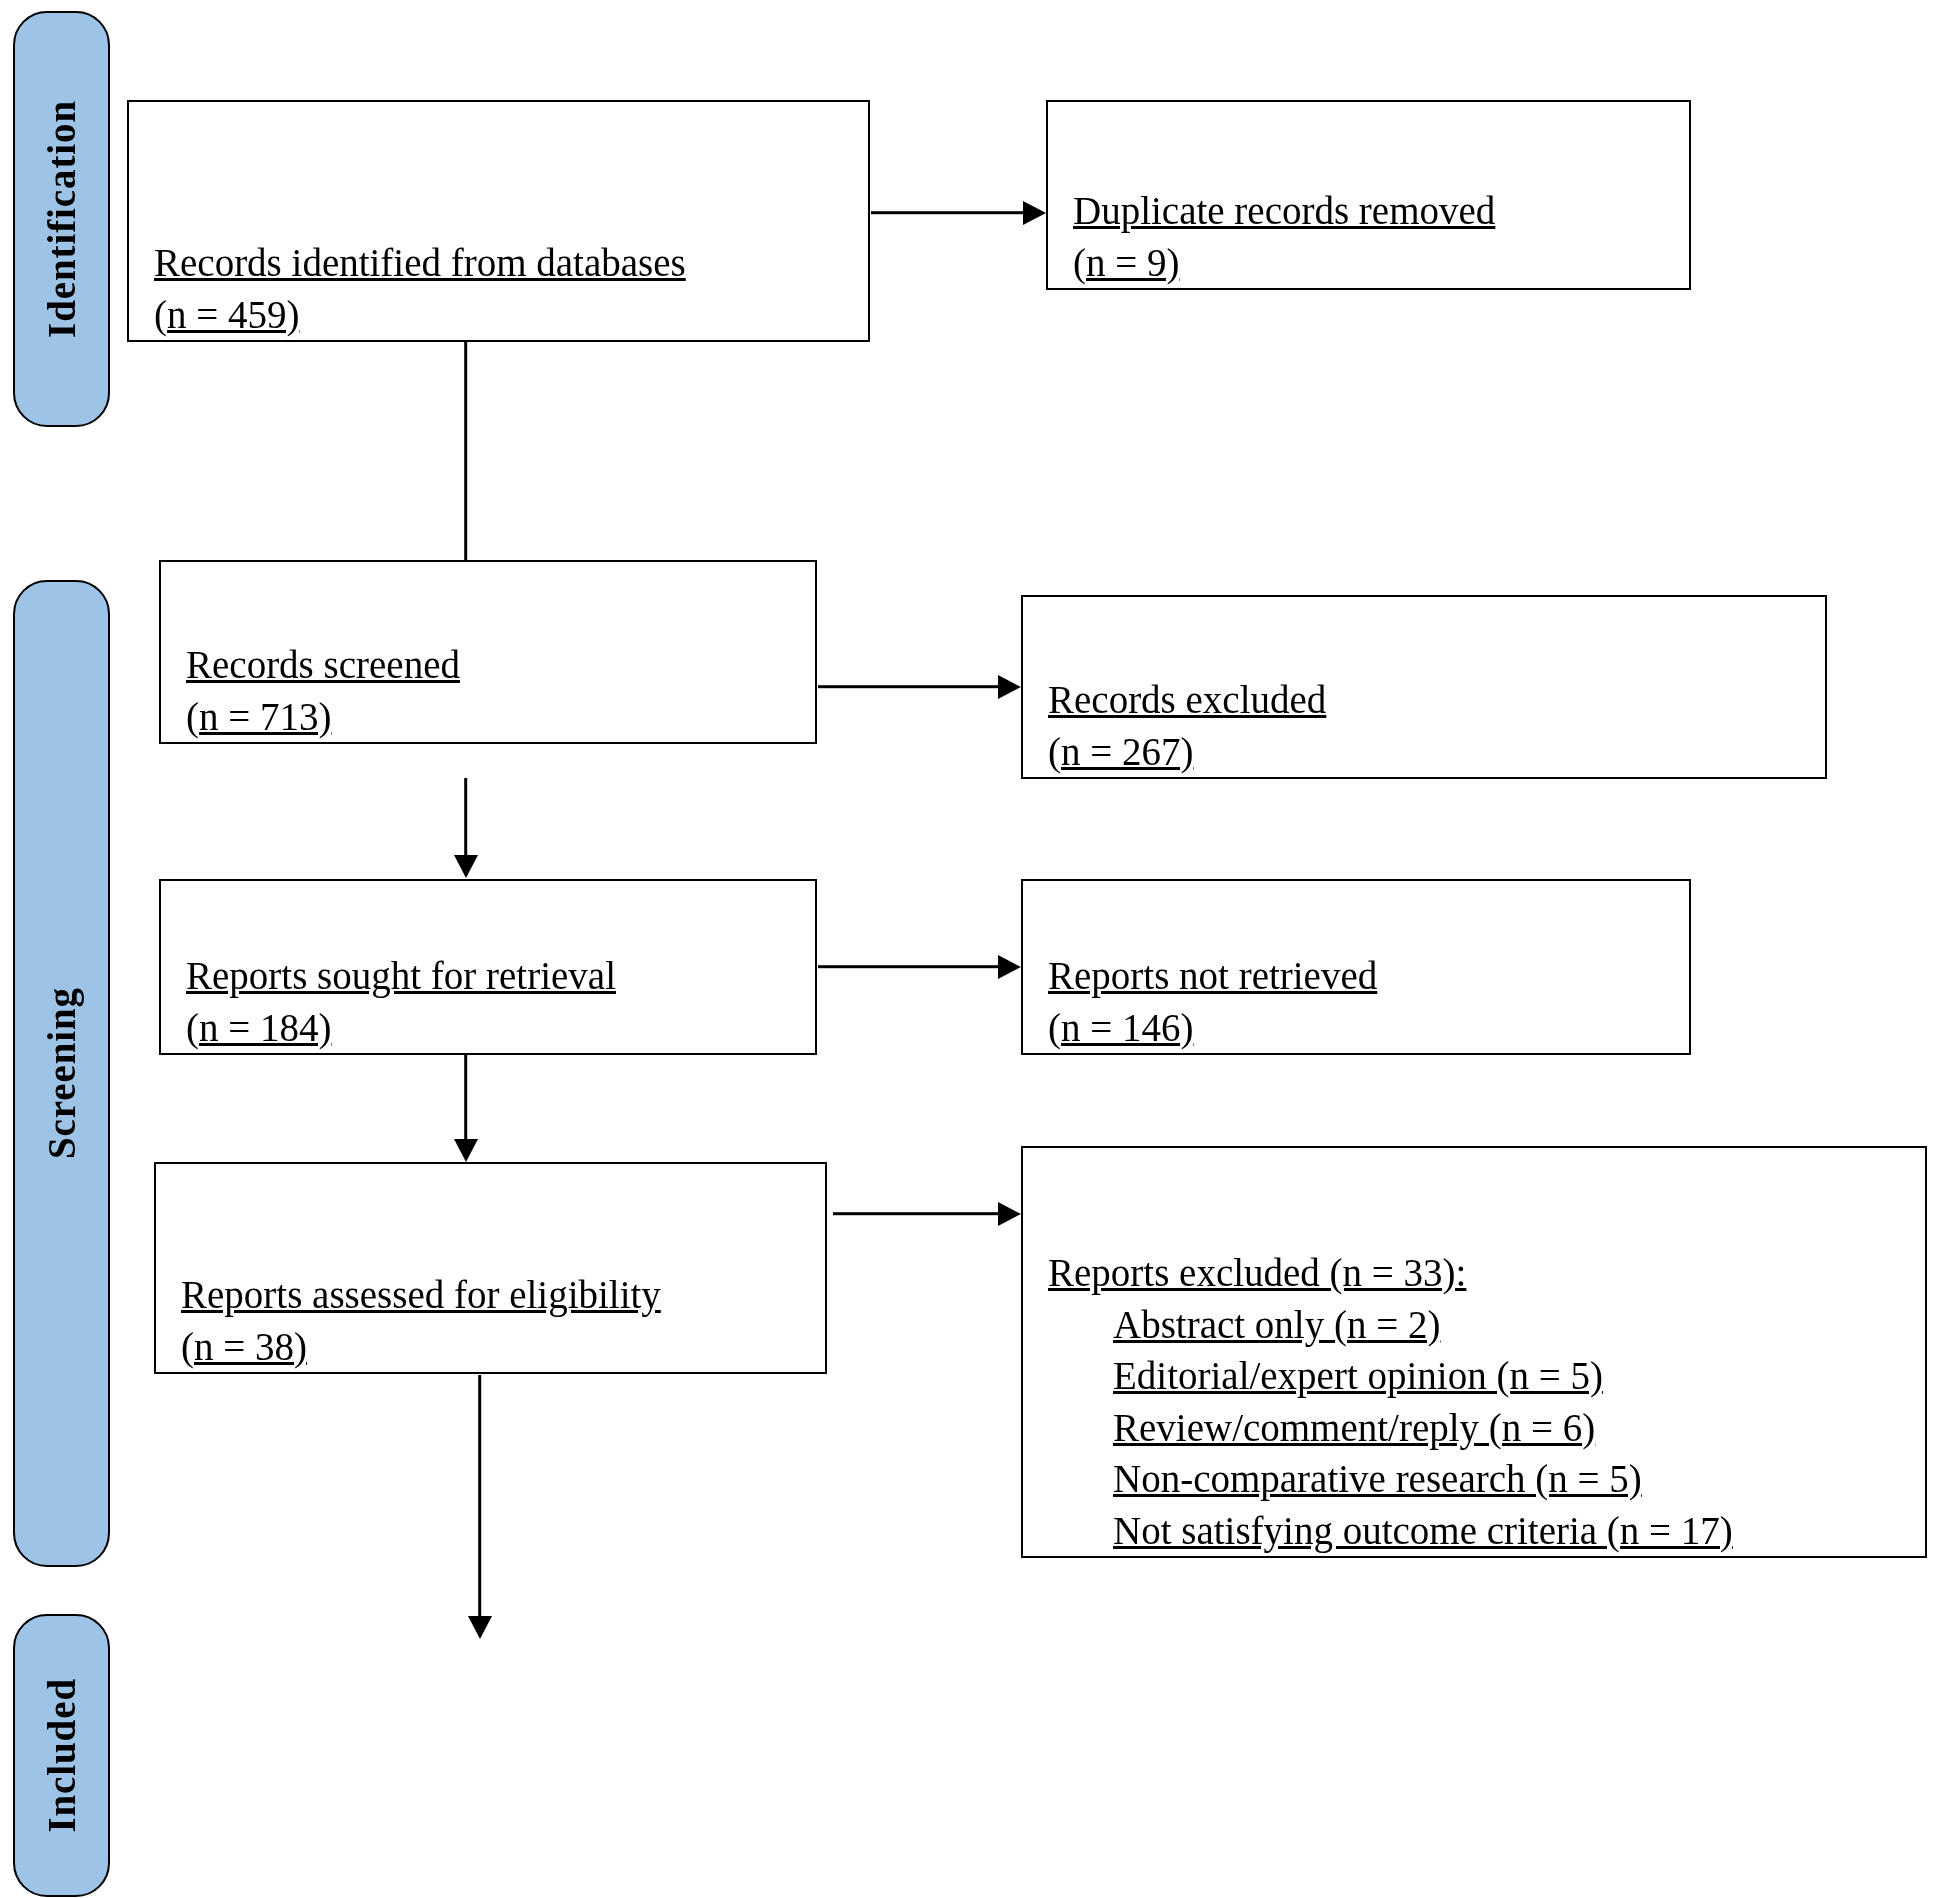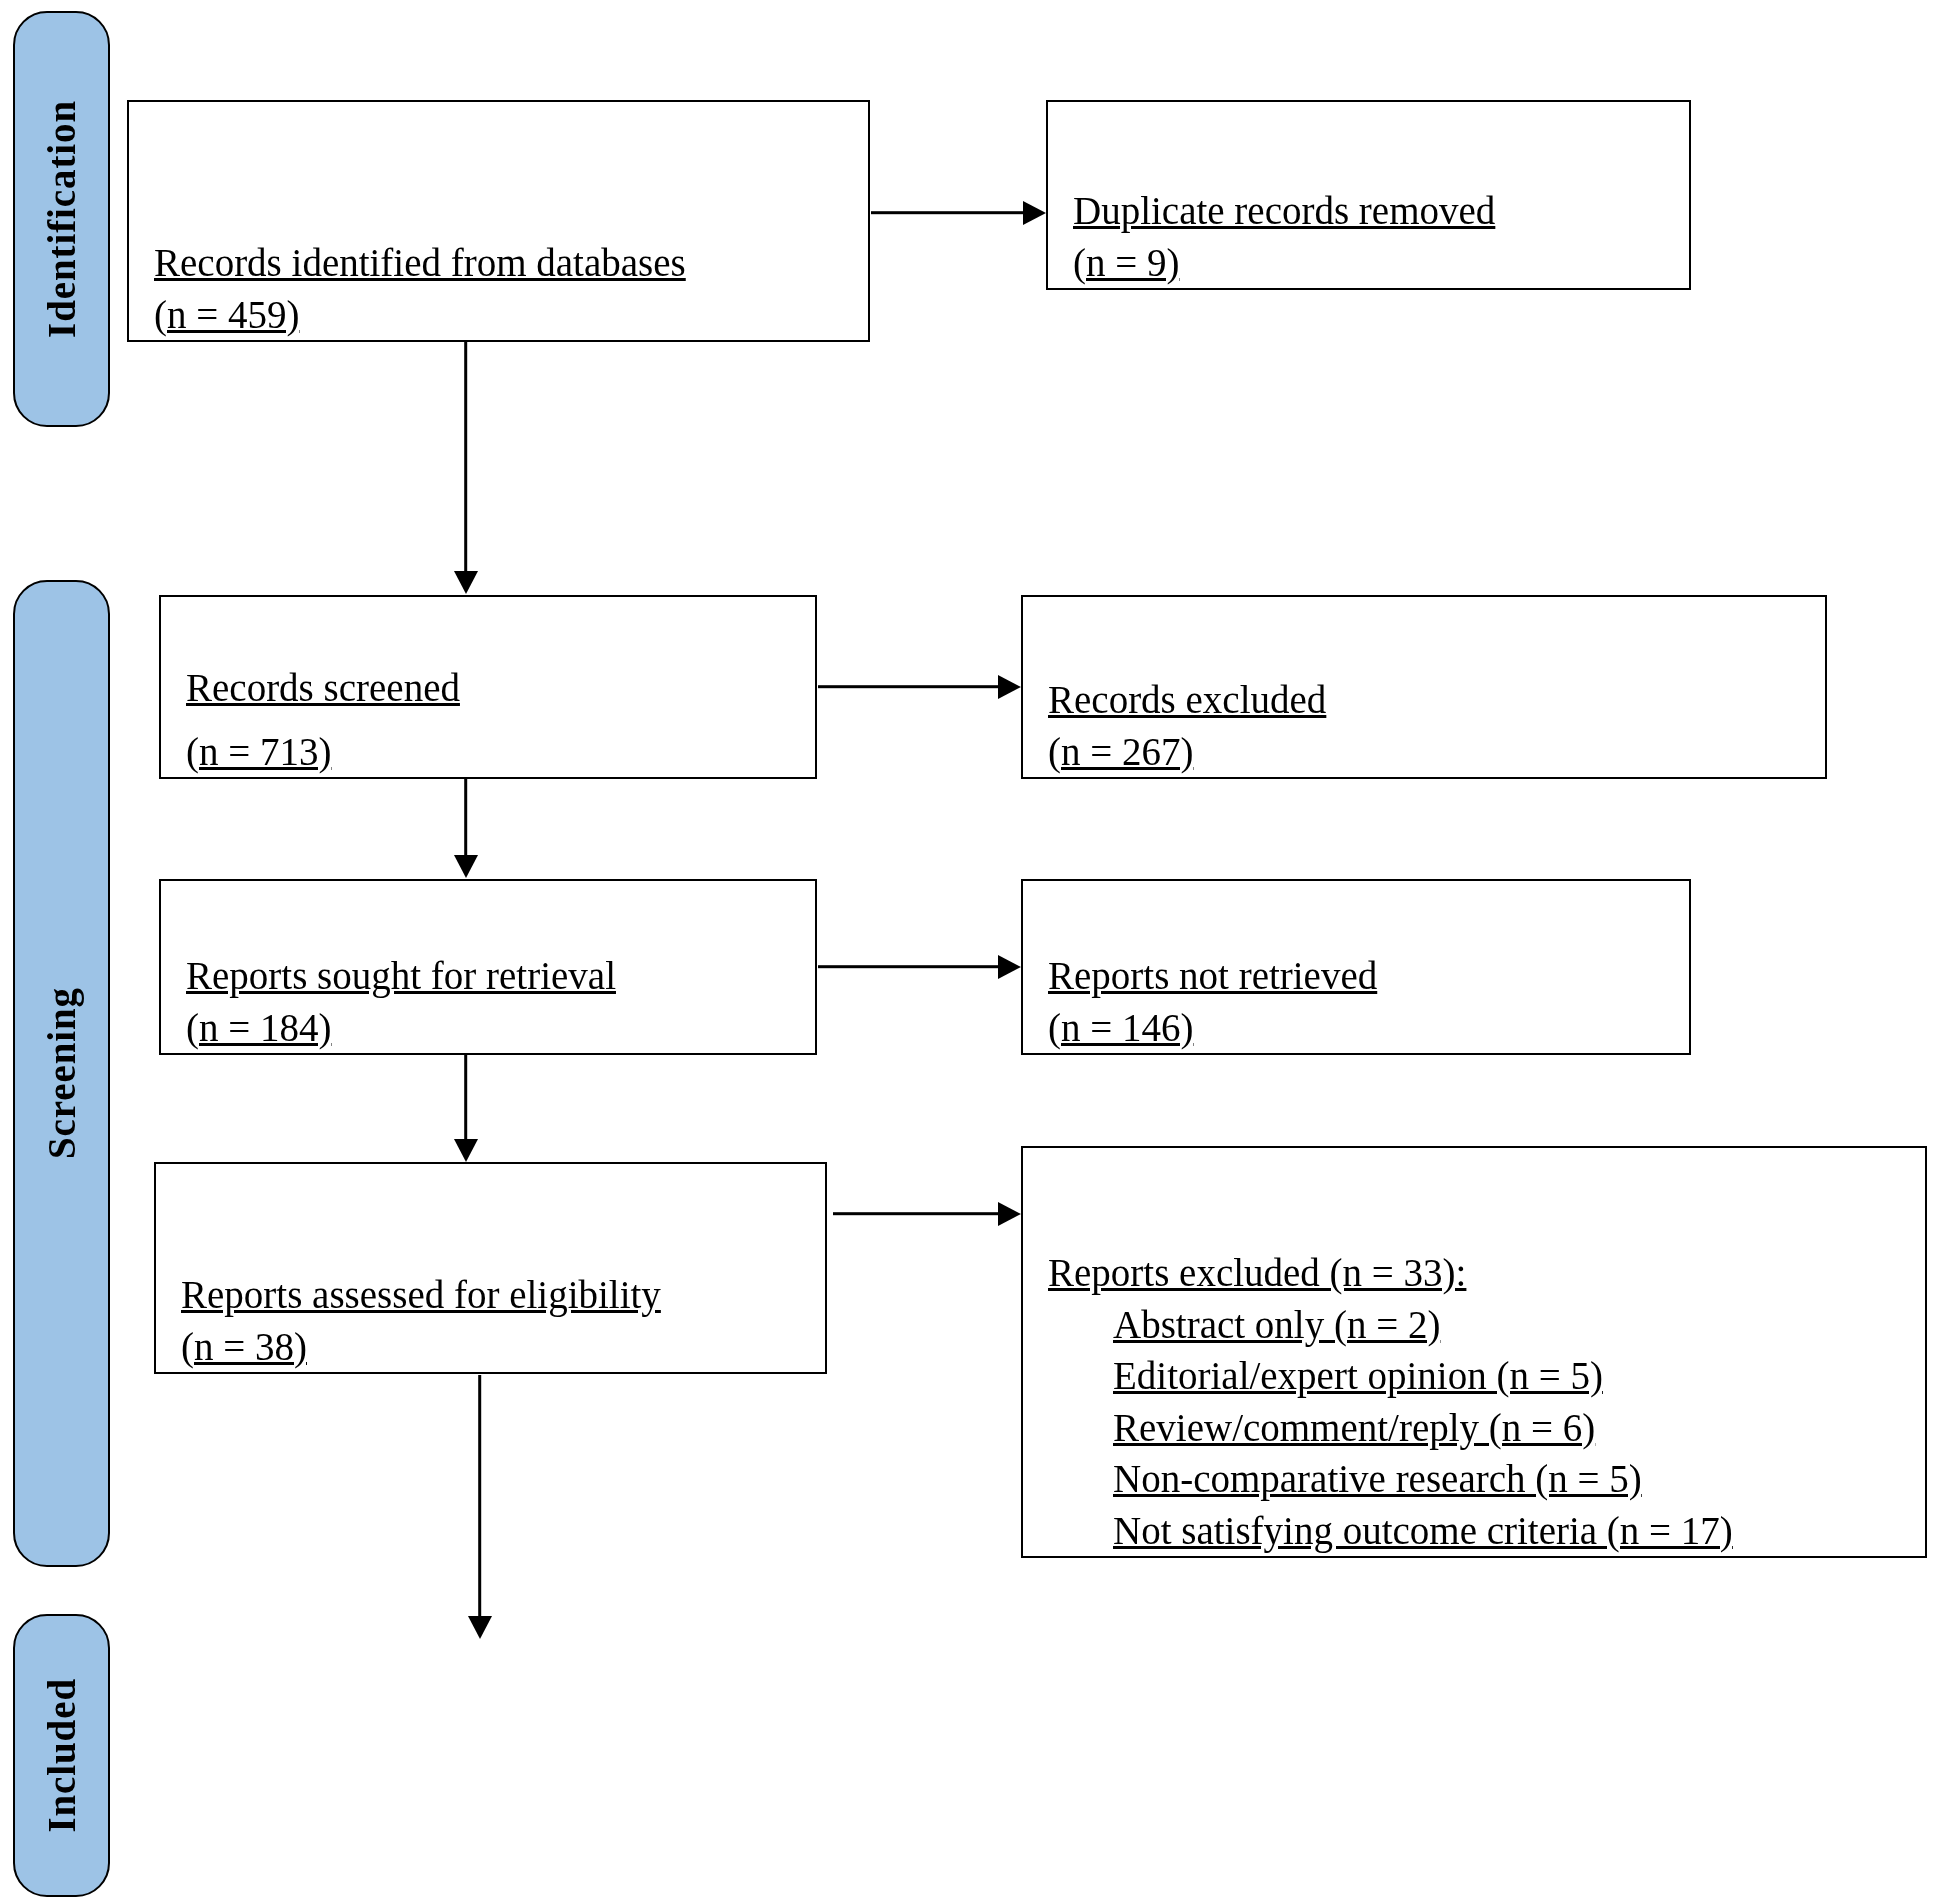--- a/index.html
+++ b/index.html
@@ -130,21 +130,21 @@
   <div class="arrow-h" style="left:871px; top:199px; width:176px; height:27px;">
     <div class="shaft" style="width:152px;"></div>
     <div class="head" style="left:152px;"></div>
   </div>
 
   <div class="arrow-v" style="left:452px; top:342px; width:27px; height:253px;">
     <div class="shaft" style="height:229px;"></div>
     <div class="head" style="top:229px;"></div>
   </div>
 
-  <div class="box" style="left:159px; top:595px; width:658px; height:184px;gap:12px;">
+  <div class="box" style="left:159px; top:560px; width:658px; height:184px;">
     <div class="line">Records screened</div>
     <div class="line">(n = 713)</div>
   </div>
 
   <div class="box" style="left:1021px; top:595px; width:806px; height:184px;">
     <div class="line">Records excluded</div>
     <div class="line">(n = 267)</div>
   </div>
 
   <div class="arrow-h" style="left:818px; top:673px; width:203px; height:27px;">

